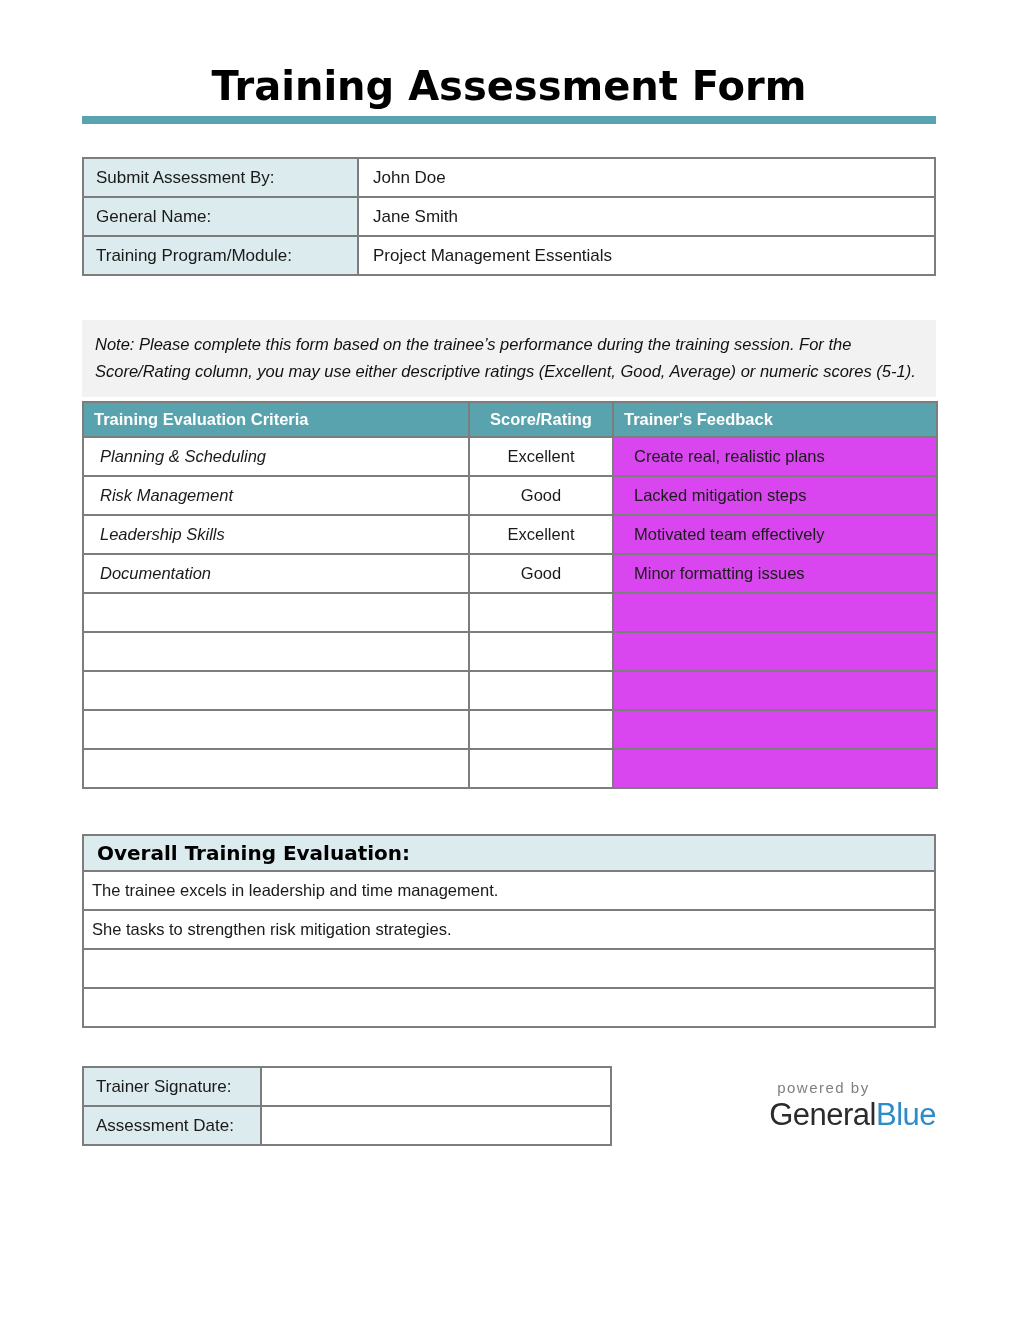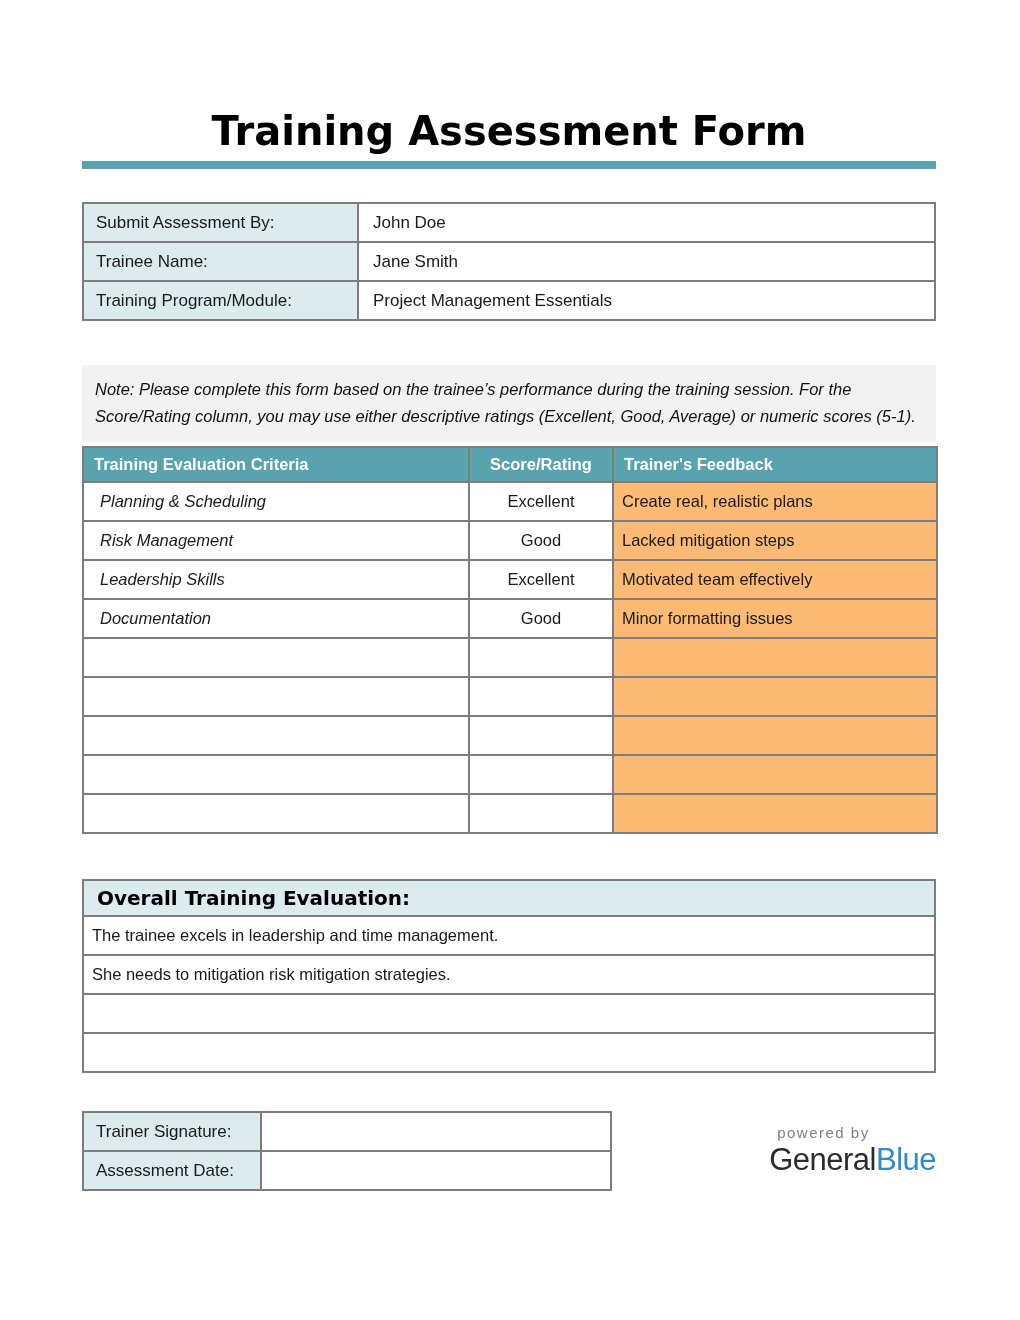--- a/index.html
+++ b/index.html
@@ -4,21 +4,21 @@
 <style>
   * { margin:0; padding:0; box-sizing:border-box; }
   html,body { background:#ffffff; }
   .page {
     width:1020px; height:1320px; background:#ffffff; overflow:hidden;
     font-family:"Liberation Sans", sans-serif; color:#1a1a1a; position:relative;
   }
   .content { margin:0 84px 0 82px; }
 
   .title {
-    padding-top:108px; text-align:center;
+    padding-top:63px; text-align:center;
     font-family:"DejaVu Sans", sans-serif; font-weight:bold;
     font-size:40px; color:#000; letter-spacing:0px;
   }
   .divider { height:8px; background:#58a3ad; margin-top:7px; }
 
   table { border-collapse:collapse; width:100%; }
   td, th { border:2px solid #7d7d7d; }
 
   .info-table { margin-top:33px; }
   .info-table td { height:39px; font-size:17px; }
@@ -35,21 +35,21 @@
     background:#58a3ad; color:#ffffff; height:35px;
     font-size:16.5px; font-weight:bold; text-align:left; padding-left:10px;
   }
   .eval-table th.th-score { text-align:center; padding-left:0; }
   .eval-table col.c1 { width:386px; }
   .eval-table col.c2 { width:144px; }
   .eval-table col.c3 { width:324px; }
   .eval-table td { height:39px; font-size:16.5px; background:#ffffff; }
   .eval-table td.criteria { padding-left:16px;font-style:italic; }
   .eval-table td.score { text-align:center; }
-  .eval-table td.feedback { background:#fdba74; padding-left:8px; }
+  .eval-table td.feedback { background:#d946ef; padding-left:20px; }
 
   .overall { margin-top:45px;border-radius:24px; }
   .overall-header {
     background:#dcebee; border:2px solid #7d7d7d; height:38px;
     font-family:"DejaVu Sans", sans-serif; font-weight:bold; font-size:20px;
     color:#000; display:flex; align-items:center; padding-left:13px;
   }
   .overall-row {
     border:2px solid #7d7d7d; border-top:none; height:39px;
     font-size:16.5px; display:flex; align-items:center; padding-left:8px;
@@ -77,21 +77,21 @@
     <h1 class="title">Training Assessment Form</h1>
     <div class="divider"></div>
 
     <table class="info-table">
       <tbody>
           <tr>
         <td class="label">Submit Assessment By:</td>
         <td class="value">John Doe</td>
       </tr>
       <tr>
-        <td class="label">Trainee Name:</td>
+        <td class="label">General Name:</td>
         <td class="value">Jane Smith</td>
       </tr>
       <tr>
         <td class="label">Training Program/Module:</td>
         <td class="value">Project Management Essentials</td>
       </tr>
     </tbody>
       </table>
 
     <p class="note">Note: Please complete this form based on the trainee’s performance during the training session. For the Score/Rating column, you may use either descriptive ratings (Excellent, Good, Average) or numeric scores (5-1).</p>
@@ -154,21 +154,21 @@
           <td class="criteria"></td>
           <td class="score"></td>
           <td class="feedback"></td>
         </tr>
       </tbody>
     </table>
 
     <div class="overall">
       <div class="overall-header">Overall Training Evaluation:</div>
       <div class="overall-row">The trainee excels in leadership and time management.</div>
-      <div class="overall-row">She needs to mitigation risk mitigation strategies.</div>
+      <div class="overall-row">She tasks to strengthen risk mitigation strategies.</div>
       <div class="overall-row"></div>
       <div class="overall-row"></div>
     </div>
 
     <div class="footer-row">
       <table class="sig-table">
         <tbody>
             <tr>
           <td class="label">Trainer Signature:</td>
           <td class="value"></td>

